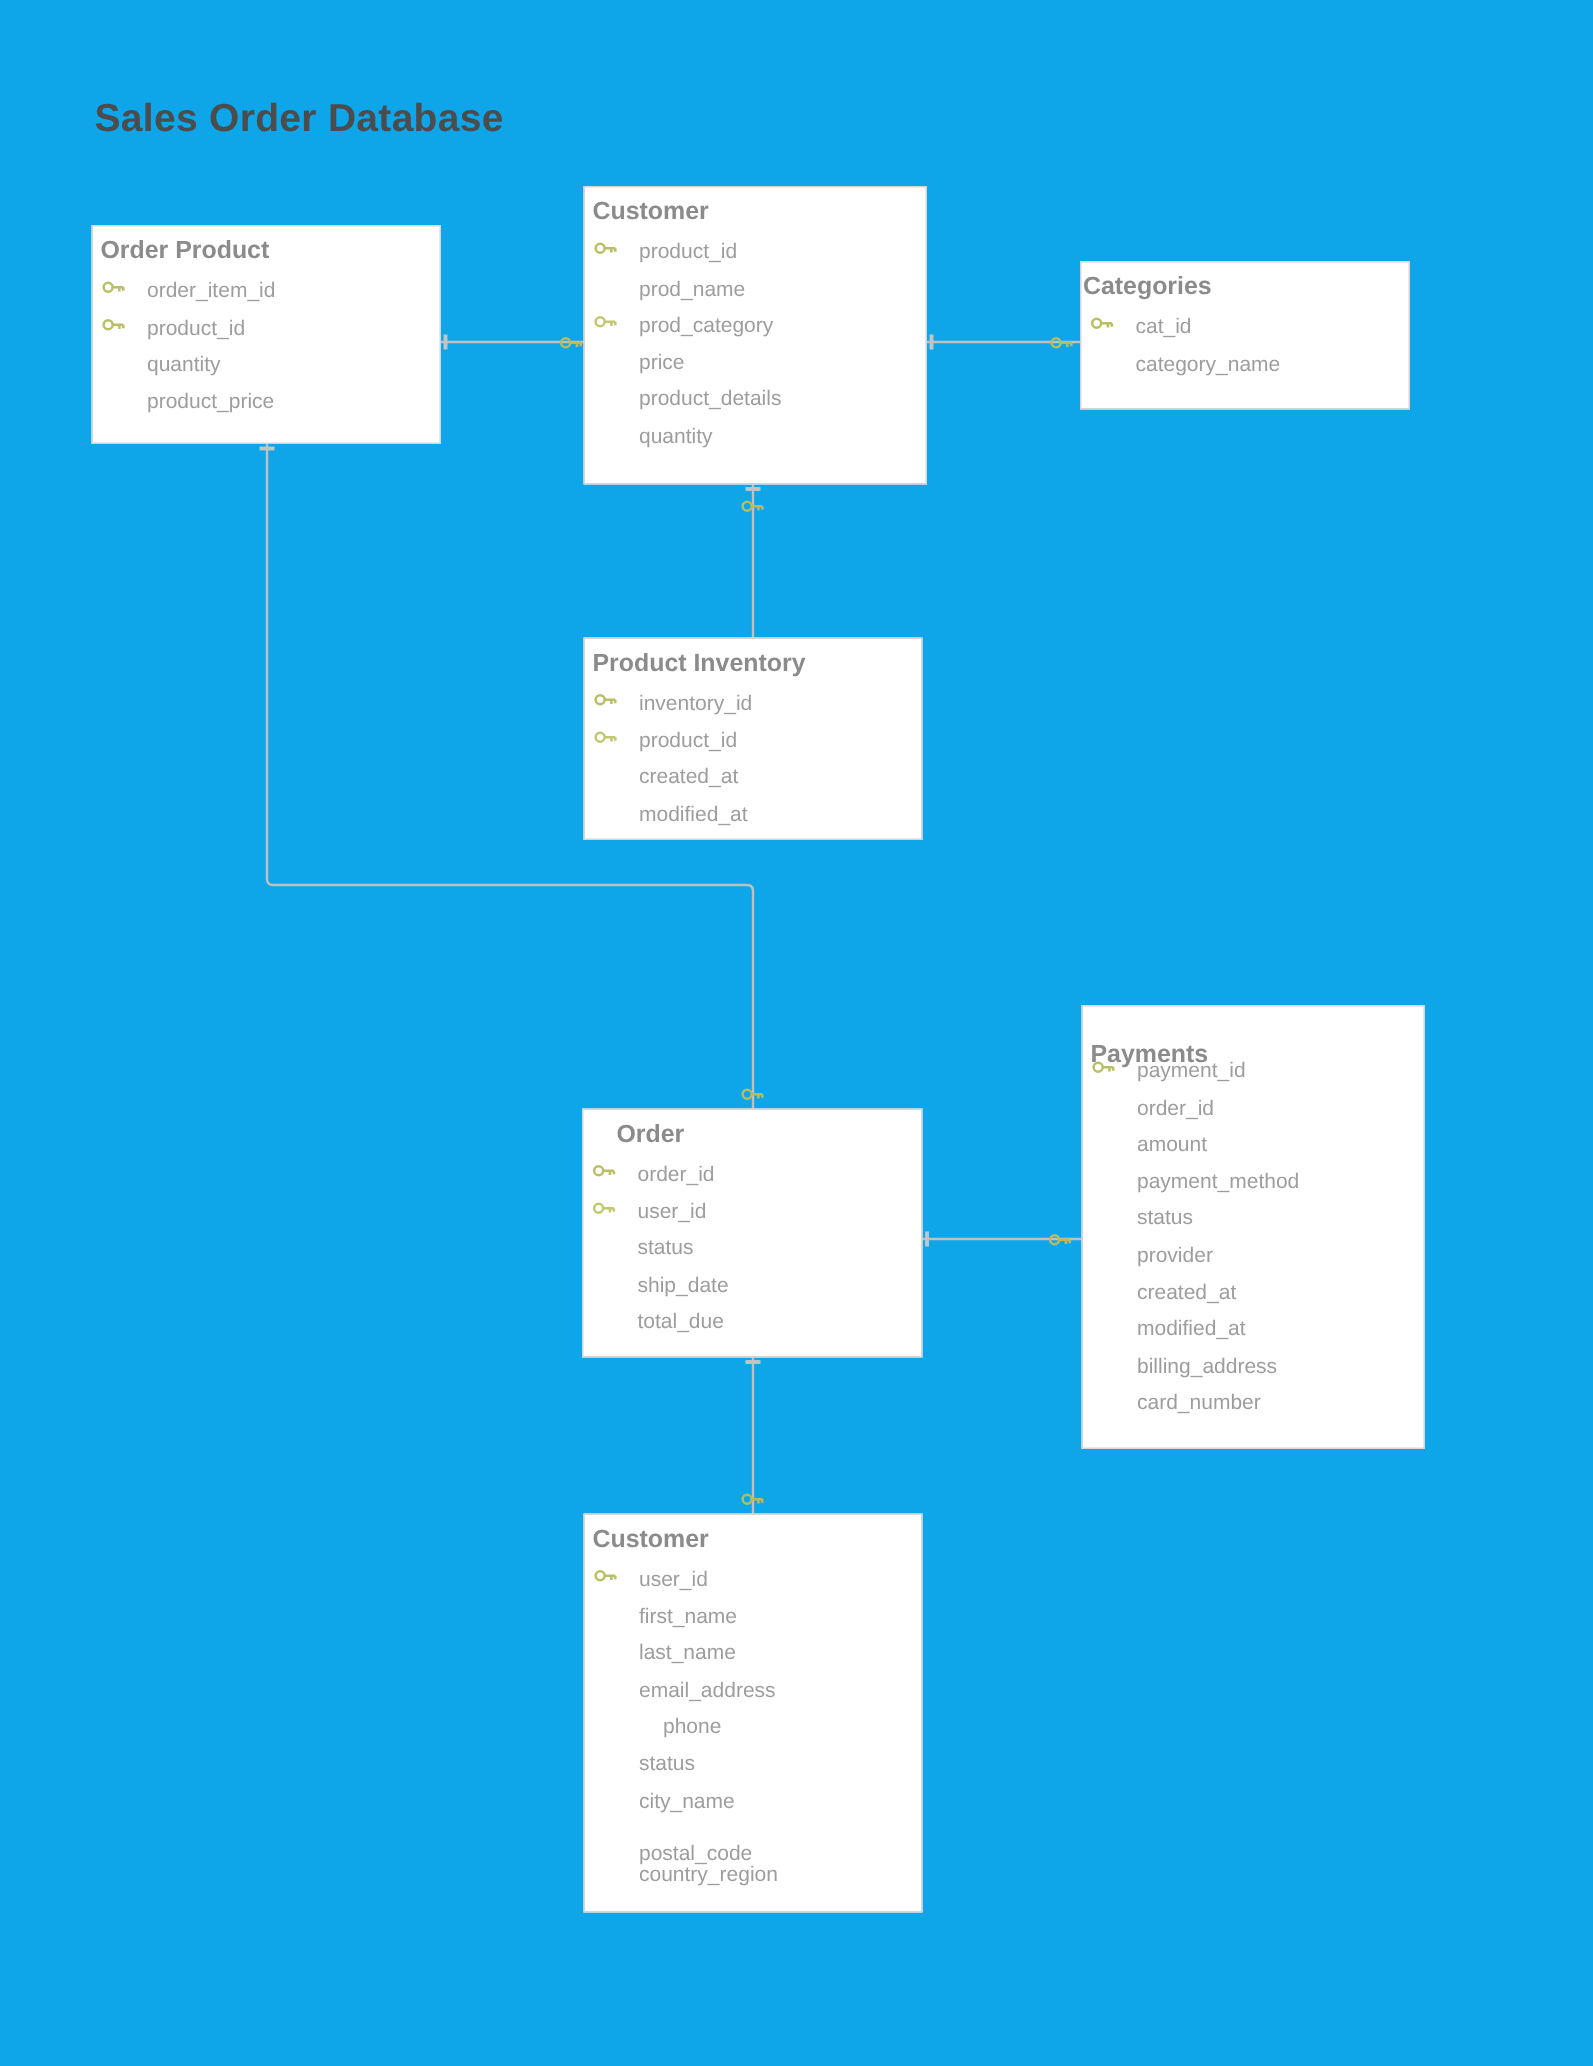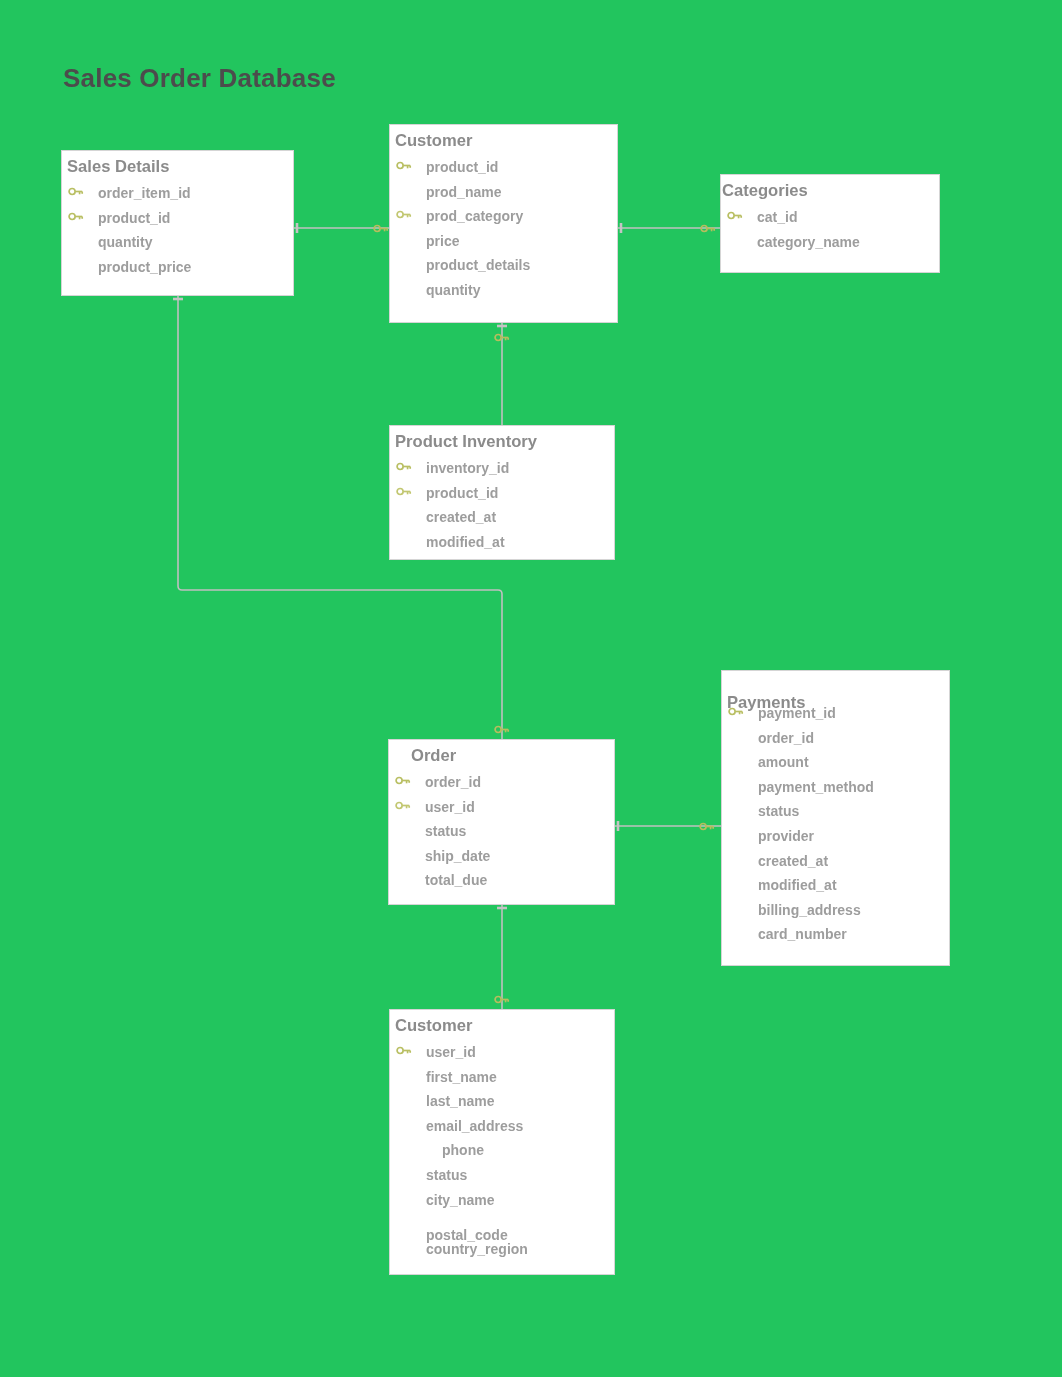--- a/index.html
+++ b/index.html
@@ -1,26 +1,26 @@
 <!DOCTYPE html>
 <html><head>
 <meta charset="utf-8">
 <title>Sales Order Database</title>
 <style>
 html,body{margin:0;padding:0;background:#ffffff;}
 body{width:1062px;height:1377px;position:relative;overflow:hidden;
      font-family:"Liberation Sans",sans-serif;}
-#canvas{position:absolute;left:0;top:0;width:1062px;height:1377px;background:#22c55e;}
+#canvas{position:absolute;left:0;top:0;width:1062px;height:1377px;background:#0ea5e9;}
 #edges{position:absolute;left:0;top:0;width:1062px;height:1377px;pointer-events:none;}
 .page-title{position:absolute;left:63px;top:63px;font-size:26px;font-weight:bold;
      color:#4c4c4c;white-space:nowrap;letter-spacing:0.2px;}
 .table-card{position:absolute;box-sizing:border-box;background:#ffffff;border:1px solid #d5d5d5;}
 .table-title{position:absolute;font-size:16.6px;font-weight:bold;color:#8b8b8b;
      white-space:nowrap;line-height:16px;}
-.field-row{position:absolute;left:0;height:20px;font-weight:bold;}
+.field-row{position:absolute;left:0;height:20px;}
 .field-label{position:absolute;top:0;font-size:14px;color:#9d9d9d;white-space:nowrap;line-height:16px;}
 .key-slot{position:absolute;top:1px;line-height:0;}
 .edge-key{position:absolute;line-height:0;}
 </style>
 </head>
 <body>
 
 <div id="canvas">
 
   <svg id="edges" viewBox="0 0 1062 1377">
@@ -35,21 +35,21 @@
   <path class="edge-line" d="M 615 826 L 721 826" fill="none" stroke="#c0c0c0" stroke-width="1.6"></path>
   <path class="edge-stub" d="M 618 821 L 618 831" fill="none" stroke="#c4c4c4" stroke-width="2.6"></path>
   <path class="edge-line" d="M 502 905 L 502 1009" fill="none" stroke="#c0c0c0" stroke-width="1.6"></path>
   <path class="edge-stub" d="M 497 908 L 507 908" fill="none" stroke="#c4c4c4" stroke-width="2.6"></path>
   </svg>
 
   <div class="page-title">Sales Order Database</div>
 
   <div id="tables">
     <div class="table-card" style="left:61px;top:150px;width:233px;height:146px">
-      <div class="table-title" style="left:5px;top:8px">Sales Details</div>
+      <div class="table-title" style="left:5px;top:8px">Order Product</div>
       <div class="field-row" style="top:34px;width:233px">
           <span class="key-slot" style="left:6px"><svg class="key-icon" viewBox="0 0 16 11" width="16" height="11">
               <circle cx="4.1" cy="5.5" r="3.0" fill="none" stroke="#b9bf63" stroke-width="1.7"></circle>
               <path d="M7.1 5.5 H14.2" fill="none" stroke="#b9bf63" stroke-width="1.7"></path>
               <path d="M11.6 5.5 V8.3" fill="none" stroke="#b9bf63" stroke-width="1.7"></path>
               <path d="M14.2 5.5 V7.8" fill="none" stroke="#b9bf63" stroke-width="1.7"></path>
             </svg></span>
           <span class="field-label" style="left:36px">order_item_id</span>
         </div>
       <div class="field-row" style="top:58.6px;width:233px">

